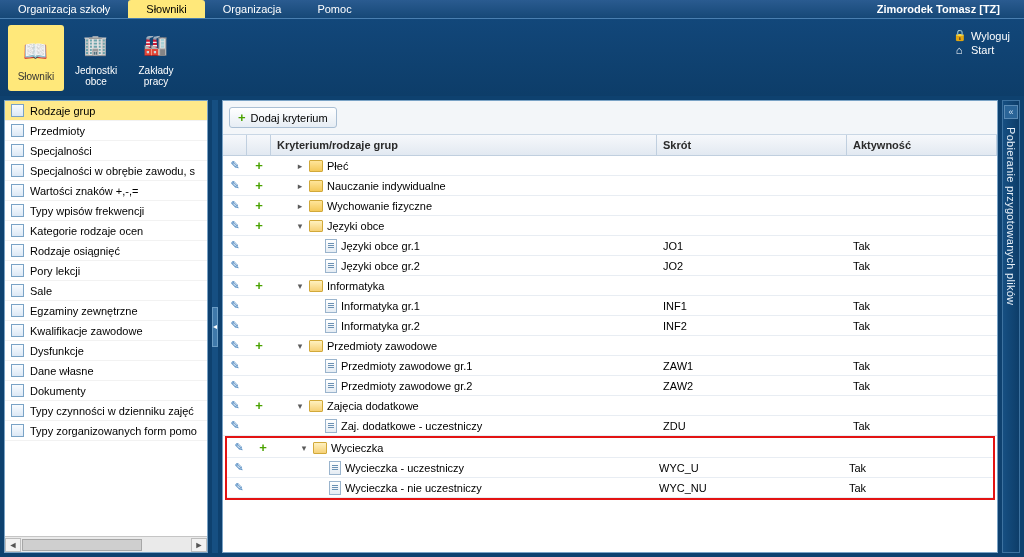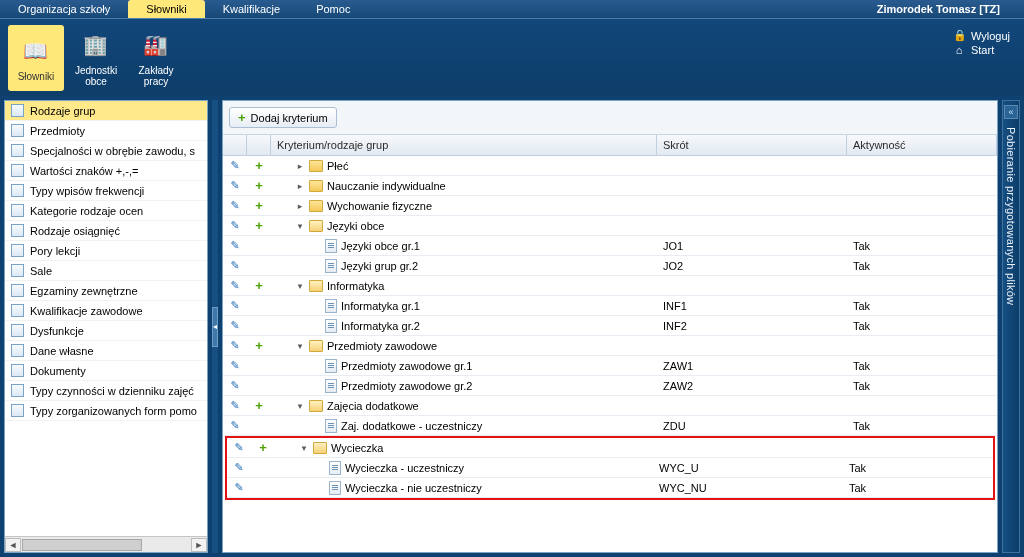--- a/index.html
+++ b/index.html
@@ -182,21 +182,21 @@
   border: 1px solid #aabfd4;
   border-radius: 3px;
   cursor: pointer;
   font-size: 11px;
 }
 .btn .plus { color: #4aa200; font-weight: bold; font-size: 13px; }
 .grid-header {
   display: flex;
   background: linear-gradient(#f6f8fb,#e2e9f1);
   border-bottom: 1px solid #c0cfdf;
-  font-weight: normal;
+  font-weight: bold;
   color: #2a2a2a;
   justify-content: flex-end;
 }
 .grid-header .col {
   padding: 4px 6px;
   border-right: 1px solid #c0cfdf;
 }
 .cw-action { width: 24px; }
 .cw-action2 { width: 24px; }
 .cw-crit { flex: 1; min-width: 300px; }
@@ -281,21 +281,21 @@
   margin-top: 2px;
 }
 </style>
 </head>
 <body>
 
 <div class="topbar">
   <div class="tabs" id="top-tabs">
       <div class="tab">Organizacja szkoły</div>
       <div class="tab active">Słowniki</div>
-      <div class="tab">Kwalifikacje</div>
+      <div class="tab">Organizacja</div>
       <div class="tab">Pomoc</div>
     </div>
   <div class="user">Zimorodek Tomasz [TZ]</div>
 </div>
 
 <div class="ribbon">
   <div id="ribbon-btns" style="display:flex; gap:4px;">
       <div class="ribbon-btn active">
         <div class="ic">📖</div>
         <div class="lbl">Słowniki</div>
@@ -327,20 +327,24 @@
         <div class="side-item active">
           <span class="dic"></span>
           <span>Rodzaje grup</span>
         </div>
         <div class="side-item">
           <span class="dic"></span>
           <span>Przedmioty</span>
         </div>
         <div class="side-item">
           <span class="dic"></span>
+          <span>Specjalności</span>
+        </div>
+        <div class="side-item">
+          <span class="dic"></span>
           <span>Specjalności w obrębie zawodu, s</span>
         </div>
         <div class="side-item">
           <span class="dic"></span>
           <span>Wartości znaków +,-,=</span>
         </div>
         <div class="side-item">
           <span class="dic"></span>
           <span>Typy wpisów frekwencji</span>
         </div>
@@ -506,21 +510,21 @@
           </div>
           <div class="row">
             <div class="cell cw-action">
               <span class="ed">✎</span>
             </div>
             <div class="cell cw-action2"></div>
             <div class="cell cw-crit">
               <div class="crit-inner">
                 <span class="indent i3"></span>
                 <span class="page-ic"></span>
-                <span>Języki grup gr.2</span>
+                <span>Języki obce gr.2</span>
               </div>
             </div>
             <div class="cell cw-short">JO2</div>
             <div class="cell cw-act">Tak</div>
           </div>
           <div class="row">
             <div class="cell cw-action">
               <span class="ed">✎</span>
             </div>
             <div class="cell cw-action2">

